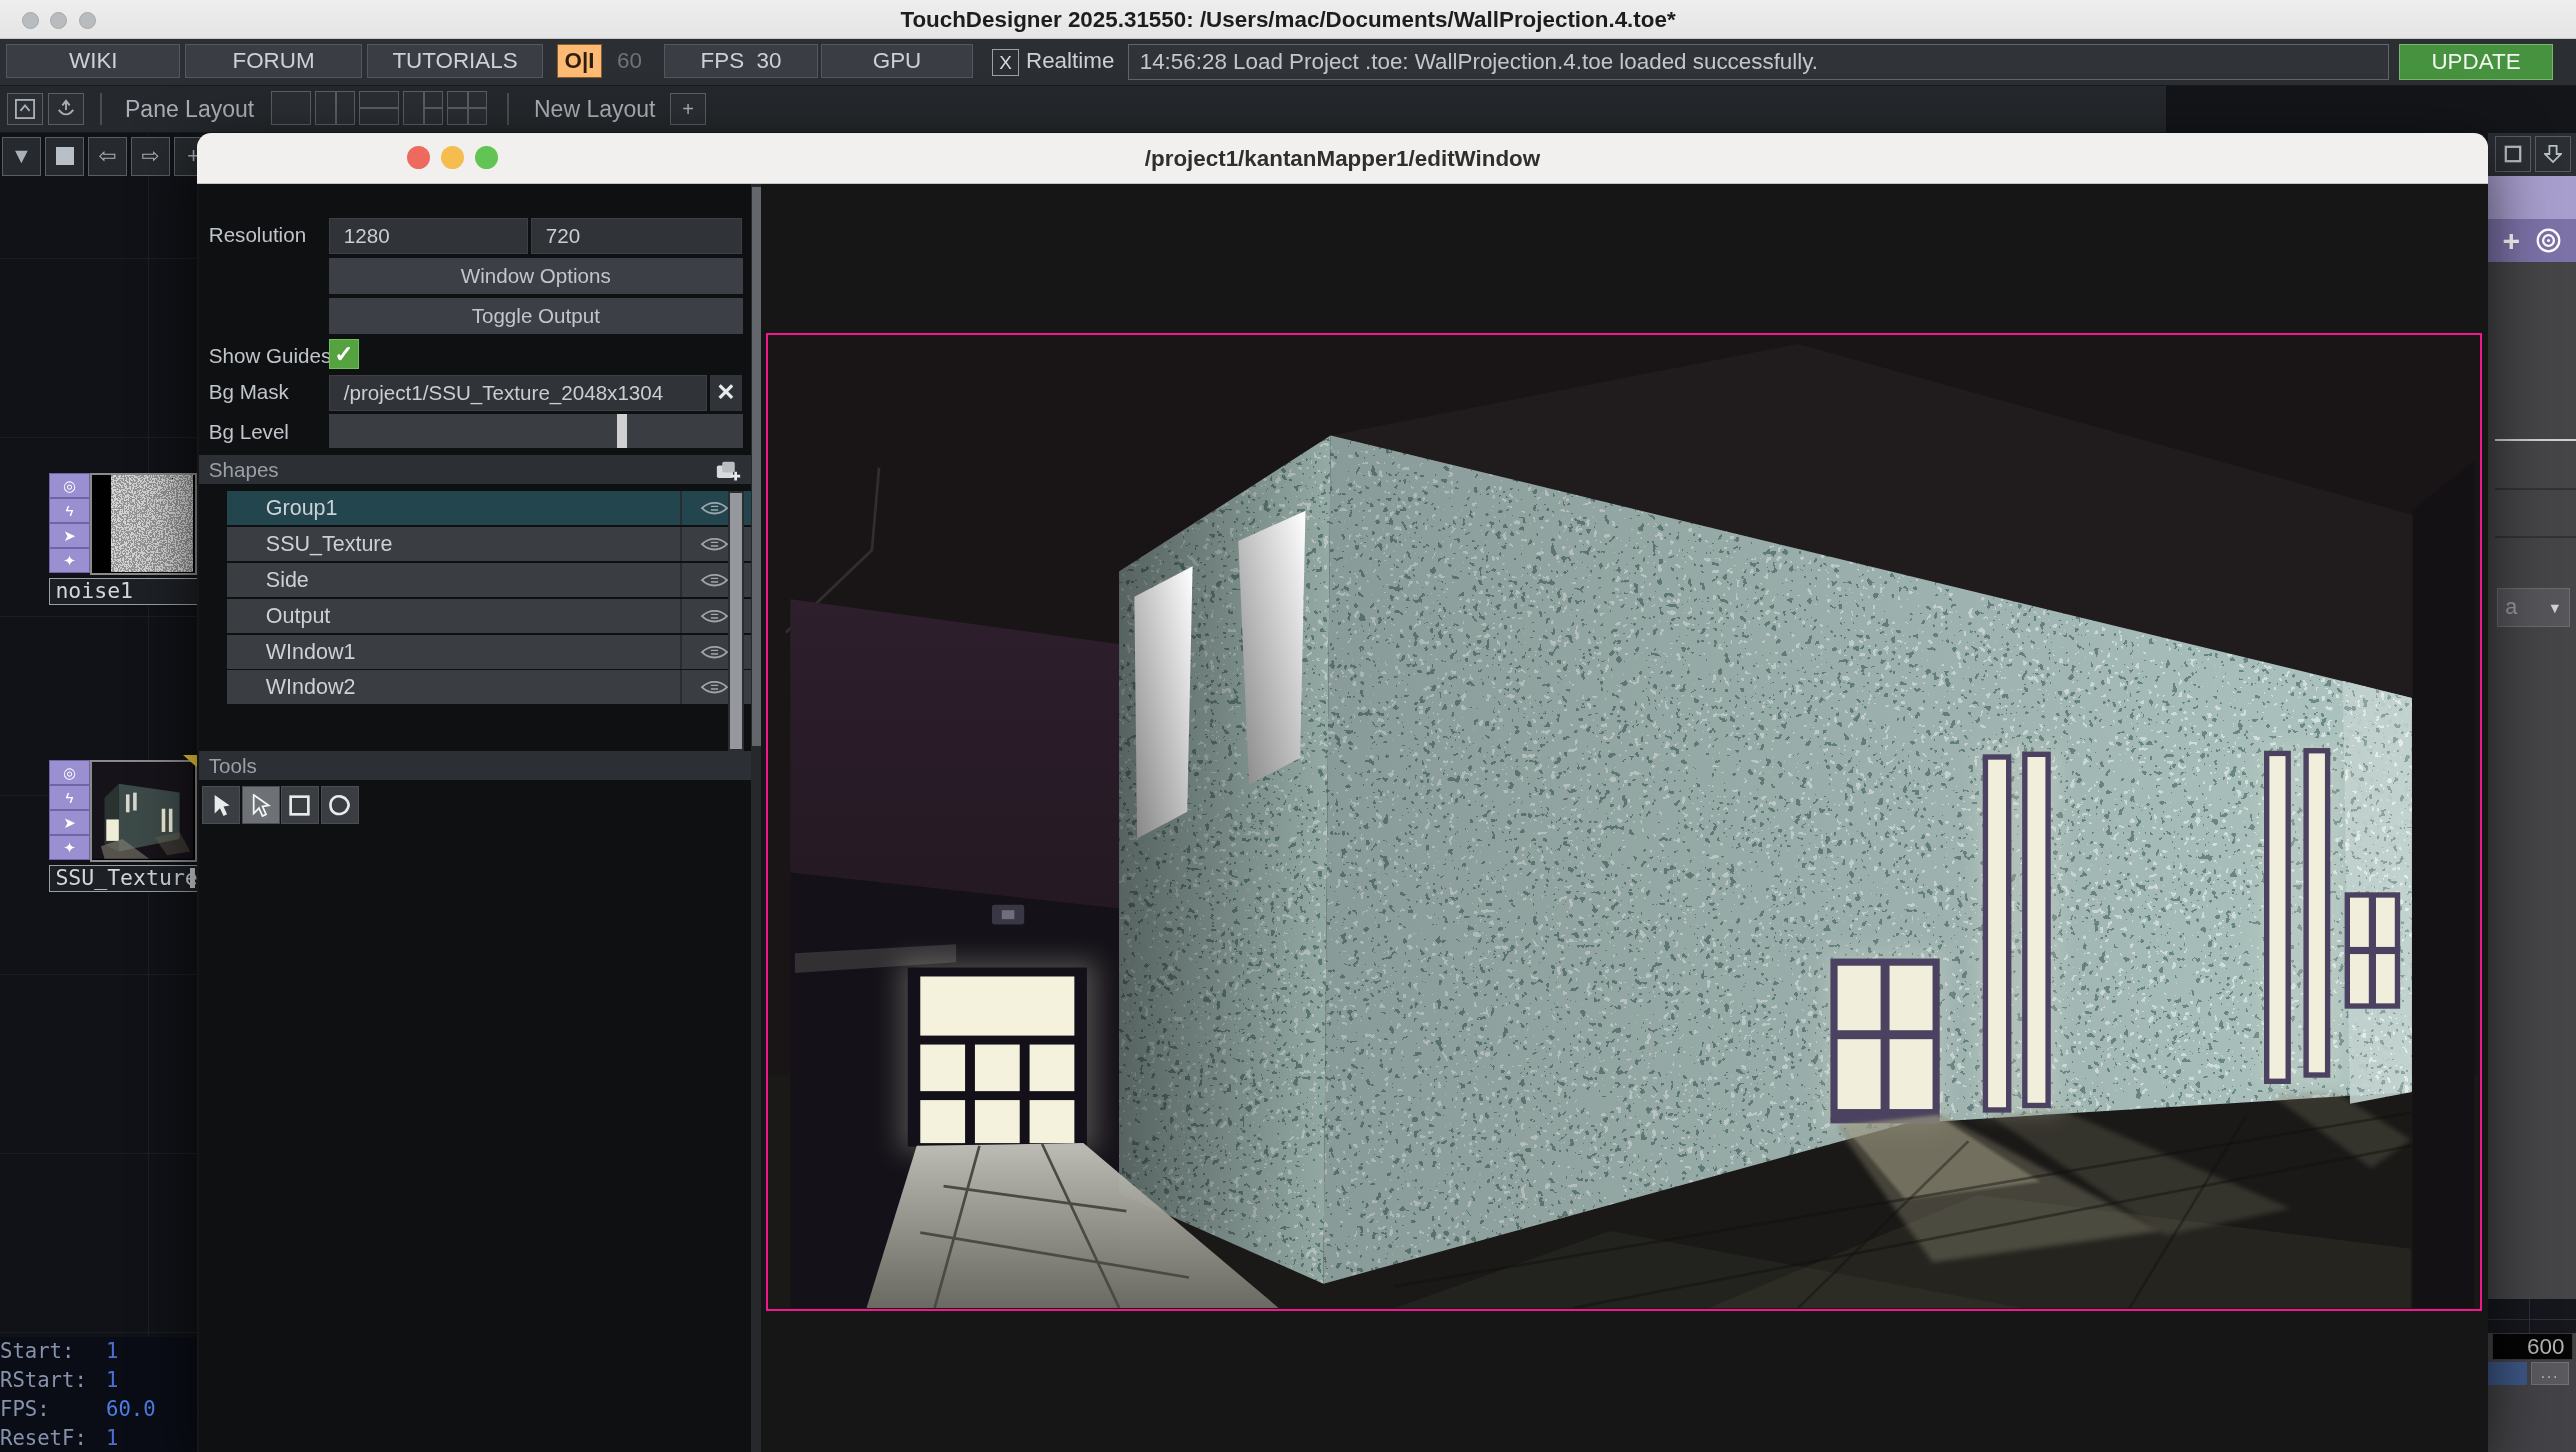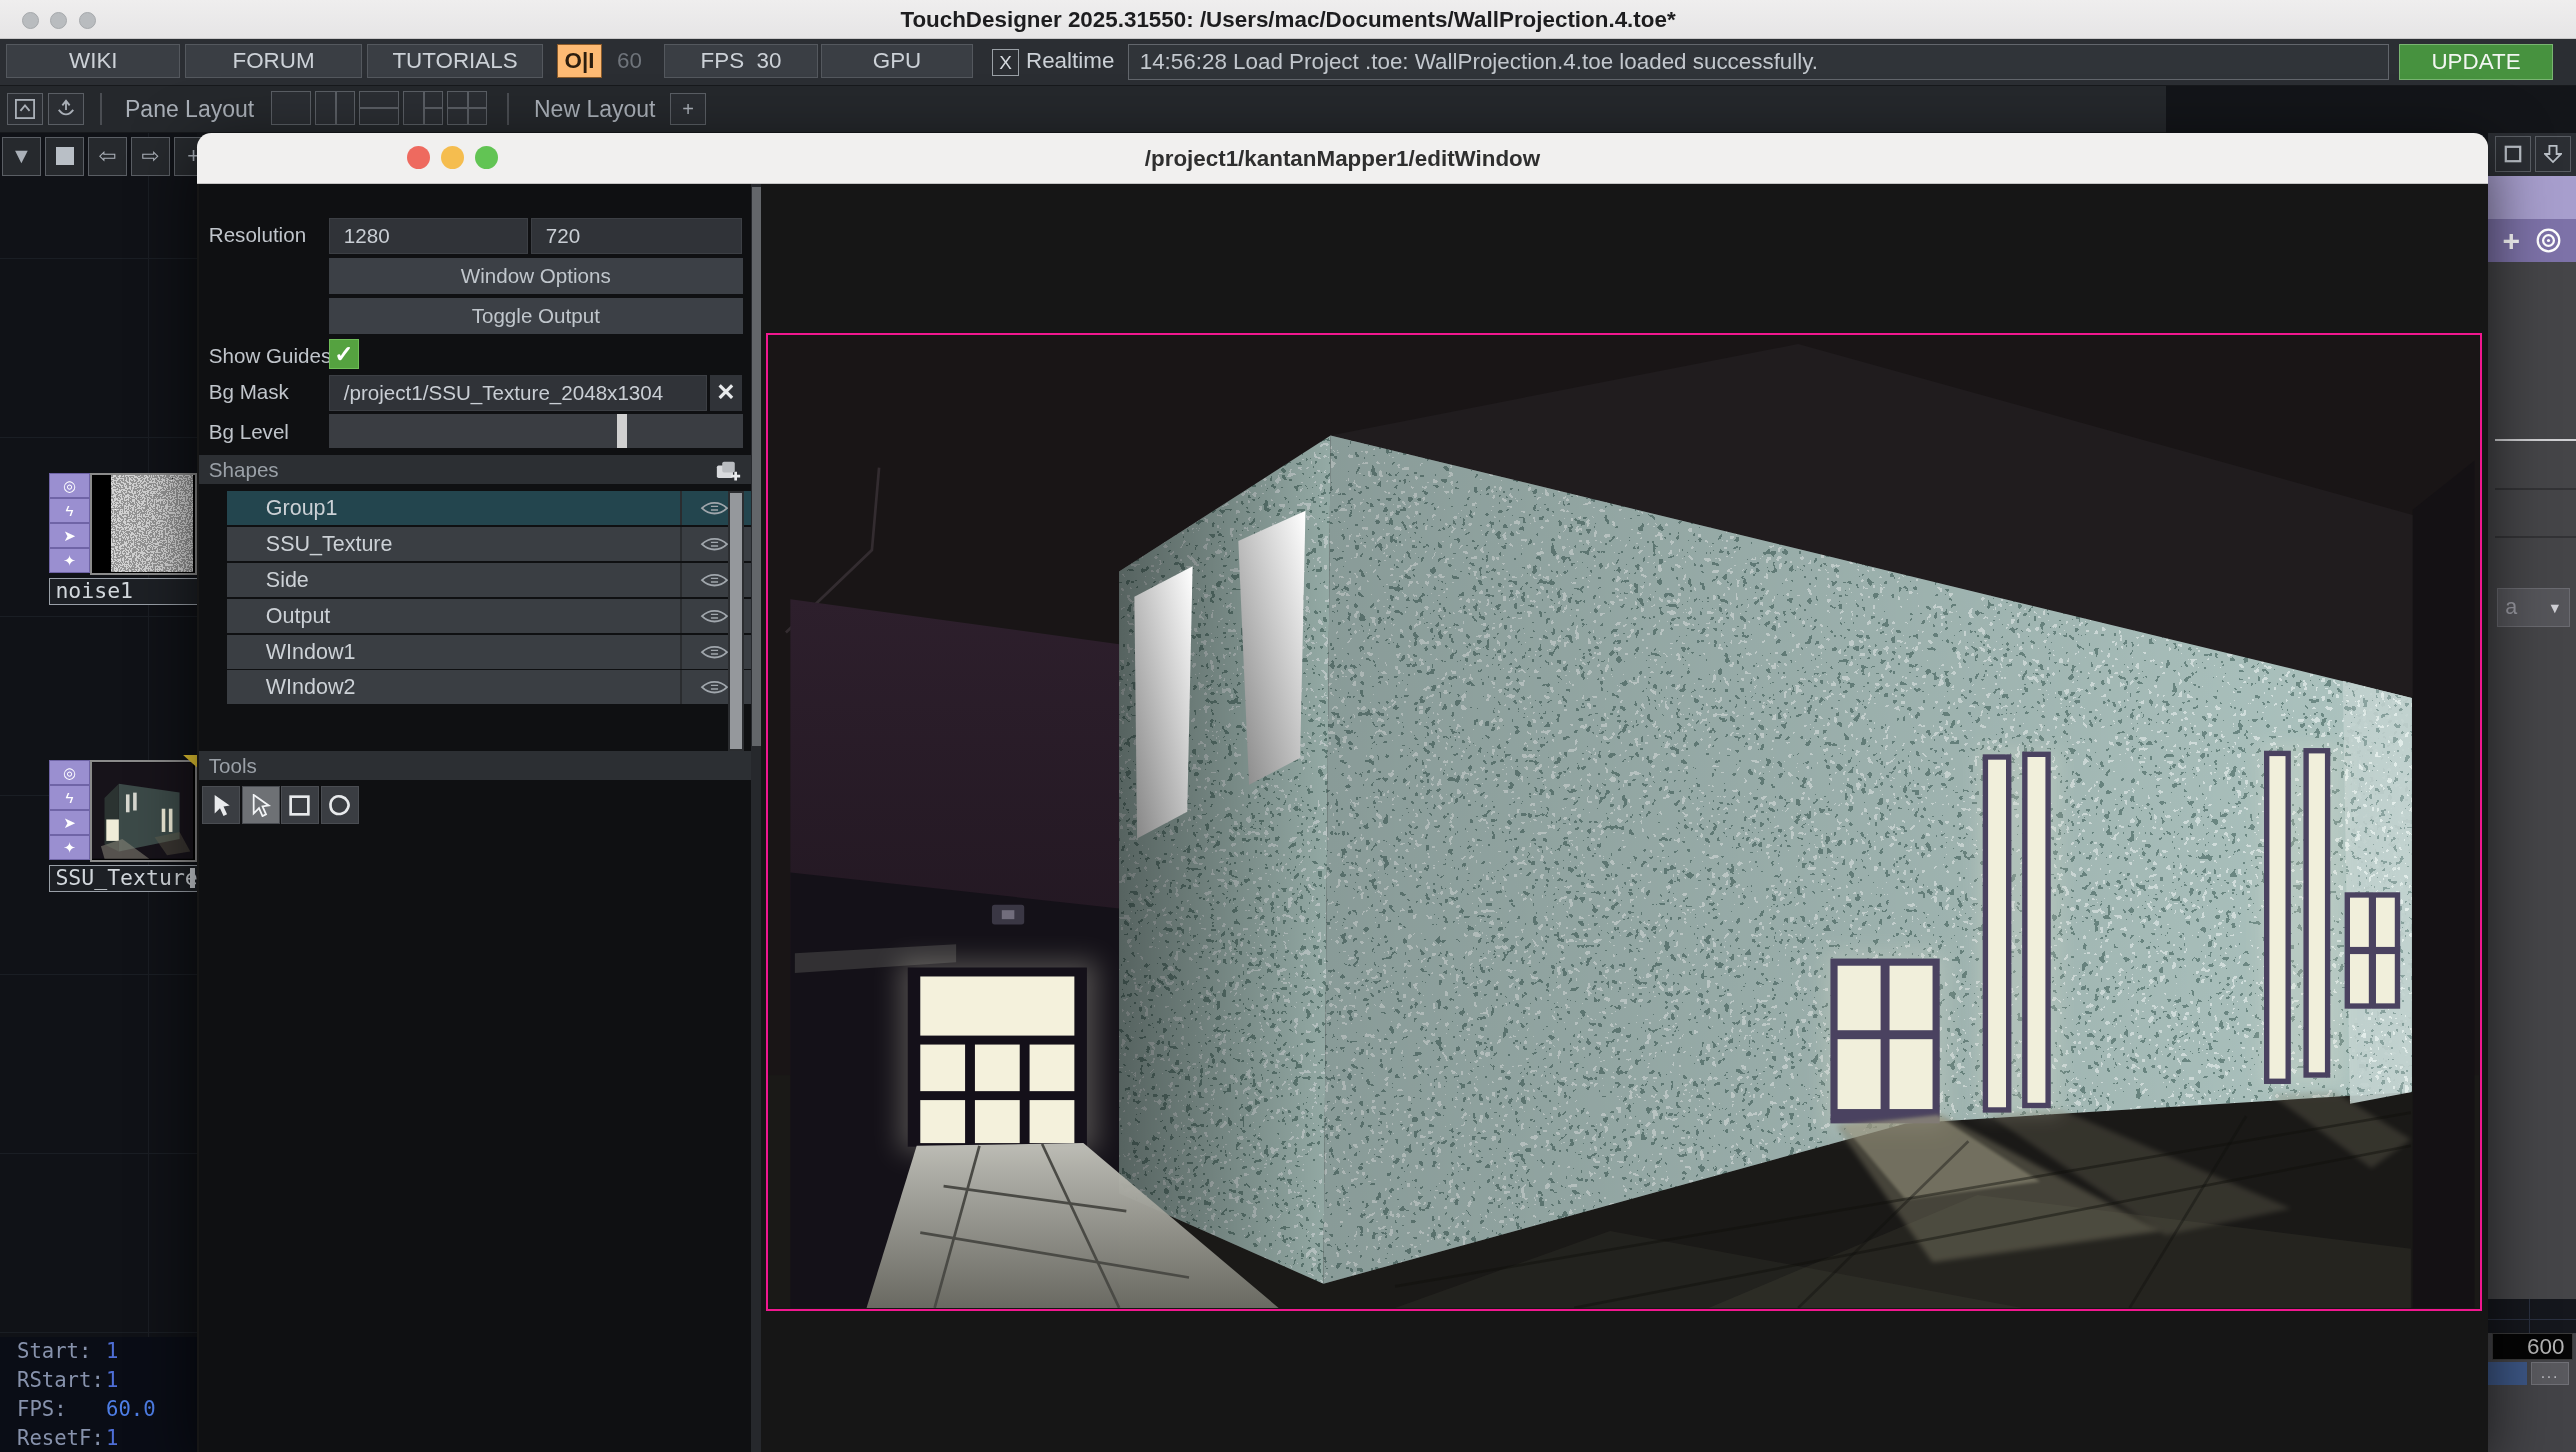--- a/index.html
+++ b/index.html
@@ -35,21 +35,21 @@
   .node-editor{position:absolute;left:0;top:0;width:197px;height:1320px;background-color:#101217;background-image:linear-gradient(#1a1e24 0.9px,transparent 0.9px),linear-gradient(90deg,#1a1e24 0.9px,transparent 0.9px);background-size:179px 179px;background-position:-31px -54px;}
   .ne-btn{position:absolute;top:3.6px;width:39px;height:39px;border:0.9px solid #5a5e64;background:#26292d;display:flex;align-items:center;justify-content:center;color:#aab0b8;font-size:21.5px;}
 
   .td-node-icons{position:absolute;width:41px;display:flex;flex-direction:column;}
   .td-node-icons span{width:41px;height:25px;background:#9a8fd0;border:0.9px solid #6f64a6;color:#fff;font-size:15px;display:flex;align-items:center;justify-content:center;}
   .td-thumb{position:absolute;background:#000;border:2.7px solid #8b8b8b;overflow:hidden;}
   .td-name{position:absolute;height:27px;background:#1d2025;border:1.8px solid #9aa0a8;color:#d2d7dc;font-family:"DejaVu Sans Mono",monospace;font-size:21.5px;line-height:23px;padding-left:5.4px;white-space:nowrap;overflow:hidden;}
 
   .info-box{position:absolute;left:0;top:1204px;width:197px;height:116px;background:#0a0d16;font-family:"DejaVu Sans Mono",monospace;font-size:20.6px;}
   .info-row{height:29px;line-height:29px;}
-  .info-row .lbl{display:inline-block;width:106px;color:#8792ac;padding-left:17px;}
+  .info-row .lbl{display:inline-block;width:106px;color:#8792ac;padding-left:0;}
   .info-row .val{color:#4e6ed6;}
   .info-row .val.bright{color:#4e7ee6;}
 
   
   .sliver{position:absolute;left:2488px;top:0;width:88px;height:1320px;background:#434347;}
   .sl-btnrow{position:absolute;left:0;top:0;width:88px;height:43px;background:#2b2e33;}
   .sl-btn{position:absolute;top:2.7px;width:36px;height:36px;border:0.9px solid #5a5e64;display:flex;align-items:center;justify-content:center;color:#b9bfc6;font-size:20px;background:#2b2e33;}
   .sl-purple1{position:absolute;left:0;top:43px;width:88px;height:43px;background:#a79ecd;}
   .sl-purple2{position:absolute;left:0;top:86px;width:88px;height:43px;background:#7d72a8;display:flex;align-items:center;justify-content:space-evenly;color:#fff;}
   .sl-gray{position:absolute;left:0;top:129px;width:88px;height:1037px;background:#454548;}

